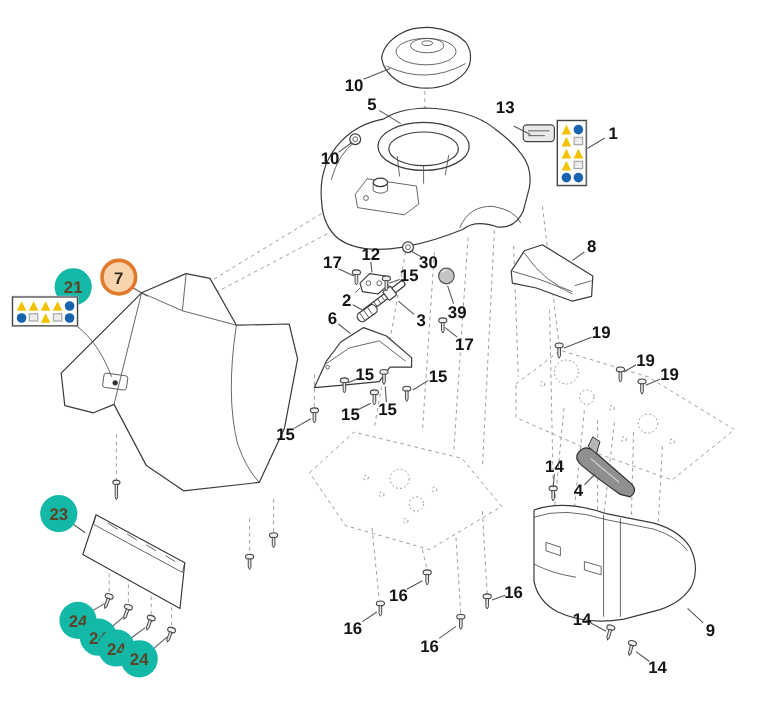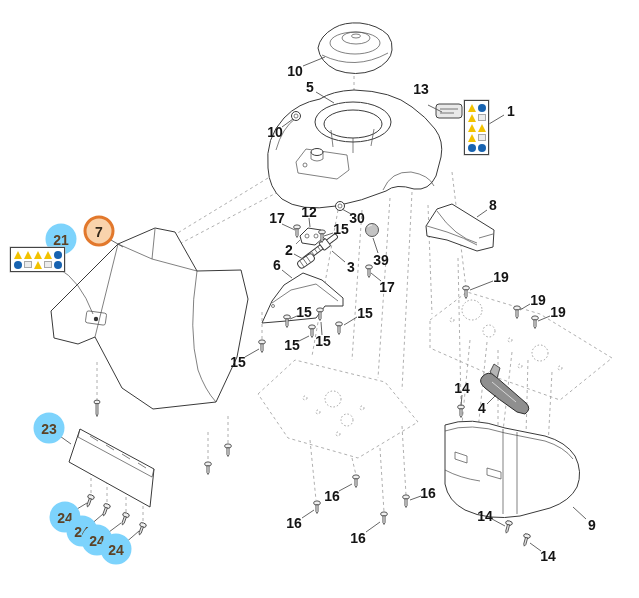--- a/index.html
+++ b/index.html
@@ -11,21 +11,21 @@
 
   #diagram-svg .part{fill:#ffffff;stroke:#3a3a3a;stroke-width:1;stroke-linejoin:round;}
   #diagram-svg .thin{fill:none;stroke:#4a4a4a;stroke-width:0.7;}
   #diagram-svg .ghost{fill:none;stroke:#9a9a9a;stroke-width:0.8;stroke-dasharray:3 3;}
   #diagram-svg .dot{fill:none;stroke:#8a8a8a;stroke-width:0.8;stroke-dasharray:1.5 2;}
 
   .callout{position:absolute;transform:translate(-50%,-50%);
            font-weight:bold;font-size:14px;line-height:1;color:#141414;
            display:flex;align-items:center;justify-content:center;cursor:pointer;
            user-select:none;}
-  .callout.filled{width:31px;height:31px;border-radius:50%;background:#7dd3fc;color:#5c4226;}
+  .callout.filled{width:31px;height:31px;border-radius:50%;background:#14b8a6;color:#5c4226;}
   .callout.ring{width:25px;height:25px;border-radius:50%;background:#f9d3ac;
                 border:3px solid #e2782c;color:#33281a;}
 
   .safety-label{position:absolute;display:grid;gap:1px;background:#fff;
                 border:1px solid #444;padding:2px;box-shadow:0 0 0 0.5px #bbb;}
   .sym{width:9px;height:9px;display:flex;align-items:flex-end;justify-content:center;}
   .sym-tri{width:0;height:0;align-self:flex-end;margin:0 auto;
            border-left:4.5px solid transparent;border-right:4.5px solid transparent;
            border-bottom:8px solid #f2c200;}
   .sym-circ{width:8px;height:8px;margin:auto;border-radius:50%;background:#1863b0;}

